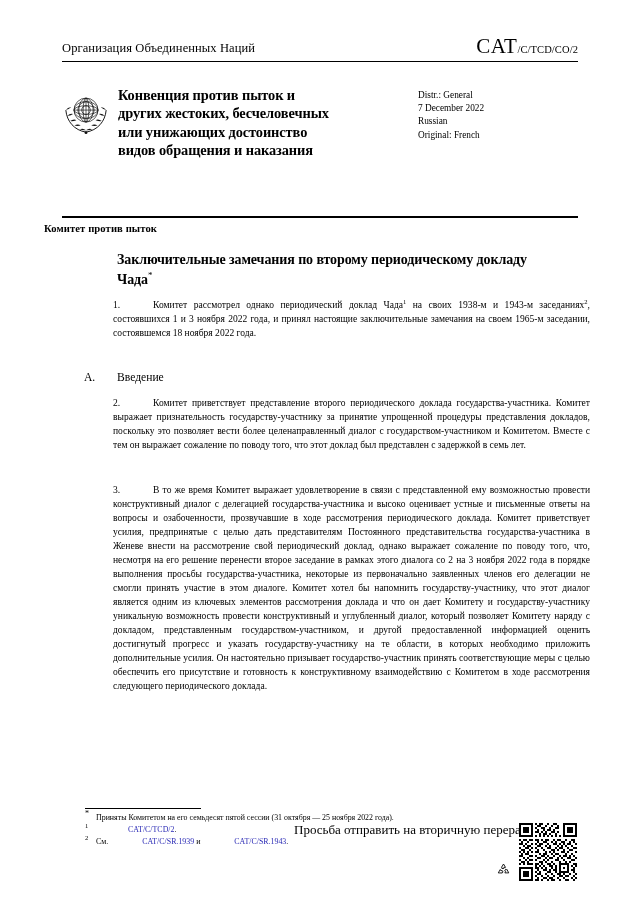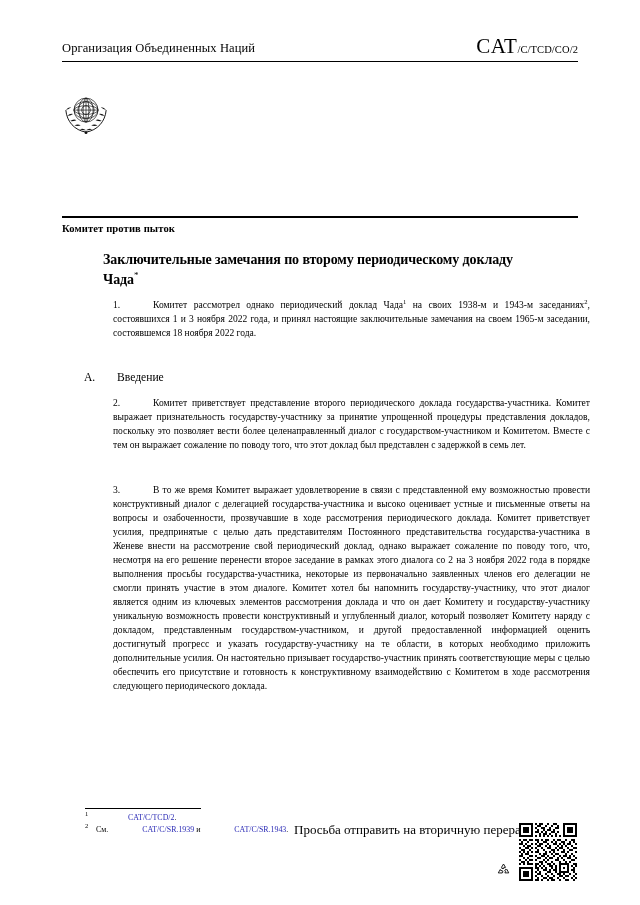--- a/index.html
+++ b/index.html
@@ -99,30 +99,30 @@
     position: absolute;
     left: 62px;
     top: 216px;
     width: 516px;
     border-top: 2.1px solid #000;
   }
 
   
   .committee {
     position: absolute;
-    left: 62px;
+    left: 44px;
     top: 223px;
     font-size: 10.6px;
     font-weight: bold;
     letter-spacing: 0.1px;
   }
 
   .doc-title {
     position: absolute;
-    left: 103px;
+    left: 117px;
     top: 250px;
     width: 430px;
     font-size: 14px;
     font-weight: bold;
     line-height: 1.36;
     letter-spacing: -0.1px;
   }
   .doc-title .star {
     font-size: 9px;
     vertical-align: super;
@@ -269,40 +269,53 @@
           <path d="M92 46 q-5 -7 -11 -6 q5 4 11 6z"></path>
           <path d="M89 58 q-6 -6 -12 -4 q6 4 12 4z"></path>
           <path d="M83 69 q-7 -5 -13 -2 q7 3 13 2z"></path>
           <path d="M74 78 q-7 -4 -13 0 q7 2 13 0z"></path>
           <path d="M63 86 q-7 -3 -13 2 q7 1 13 -2z"></path>
           <circle cx="50" cy="93" r="3"></circle>
         </g>
       </svg>
     </div>
 
-
+    <div class="conv-title">
+      <div>Конвенция против пыток и</div>
+      <div>других жестоких, бесчеловечных</div>
+      <div>или унижающих достоинство</div>
+      <div>видов обращения и наказания</div>
+    </div>
+
+    <div class="distr">
+      <div>Distr.: General</div>
+      <div>7 December 2022</div>
+      <div>Russian</div>
+      <div>Original: French</div>
+    </div>
   </div>
 
   <div class="rule-thick"></div>
 
   <div class="committee">Комитет против пыток</div>
 
   <div class="doc-title"><span>Заключительные замечания по второму периодическому докладу Чада</span><span class="star">*</span></div>
 
   <div class="para" style="top:298px;"><span class="num">1.</span><span>Комитет рассмотрел однако периодический доклад Чада</span><sup>1</sup><span> на своих 1938-м и 1943-м заседаниях</span><sup>2</sup><span>, состоявшихся 1 и 3 ноября 2022 года, и принял настоящие заключительные замечания на своем 1965-м заседании, состоявшемся 18 ноября 2022 года.</span></div>
 
   <div class="section-head" style="top:371px;"><span class="letter">A.</span><span>Введение</span></div>
 
   <div class="para" style="top:396px;"><span class="num">2.</span><span>Комитет приветствует представление второго периодического доклада государства-участника. Комитет выражает признательность государству-участнику за принятие упрощенной процедуры представления докладов, поскольку это позволяет вести более целенаправленный диалог с государством-участником и Комитетом. Вместе с тем он выражает сожаление по поводу того, что этот доклад был представлен с задержкой в семь лет.</span></div>
 
   <div class="para" style="top:483px;"><span class="num">3.</span><span>В то же время Комитет выражает удовлетворение в связи с представленной ему возможностью провести конструктивный диалог с делегацией государства-участника и высоко оценивает устные и письменные ответы на вопросы и озабоченности, прозвучавшие в ходе рассмотрения периодического доклада. Комитет приветствует усилия, предпринятые с целью дать представителям Постоянного представительства государства-участника в Женеве внести на рассмотрение свой периодический доклад, однако выражает сожаление по поводу того, что, несмотря на его решение перенести второе заседание в рамках этого диалога со 2 на 3 ноября 2022 года в порядке выполнения просьбы государства-участника, некоторые из первоначально заявленных членов его делегации не смогли принять участие в этом диалоге. Комитет хотел бы напомнить государству-участнику, что этот диалог является одним из ключевых элементов рассмотрения доклада и что он дает Комитету и государству-участнику уникальную возможность провести конструктивный и углубленный диалог, который позволяет Комитету наряду с докладом, представленным государством-участником, и другой предоставленной информацией оценить достигнутый прогресс и указать государству-участнику на те области, в которых необходимо приложить дополнительные усилия. Он настоятельно призывает государство-участник принять соответствующие меры с целью обеспечить его присутствие и готовность к конструктивному взаимодействию с Комитетом в ходе рассмотрения следующего периодического доклада.</span></div>
 
   <div class="fn-rule"></div>
   <div class="footnotes">
 
+    <div class="fn"><span class="mark star">*</span><span>Приняты Комитетом на его семьдесят пятой сессии (31 октября — 25 ноября 2022 года).</span></div>
 
     <div class="fn"><span class="mark">1</span><a class="lnk" href="#">CAT/C/TCD/2</a><span>.</span></div>
 
     <div class="fn"><span class="mark">2</span><span>См. </span><a class="lnk" href="#">CAT/C/SR.1939</a><span> и </span><a class="lnk" href="#">CAT/C/SR.1943</a><span>.</span></div>
   </div>
 
   <div class="footer-id">GE.22-26897  (R)  240223  270223</div>
 
   <div class="recycle-note">Просьба отправить на вторичную переработку</div>
 

